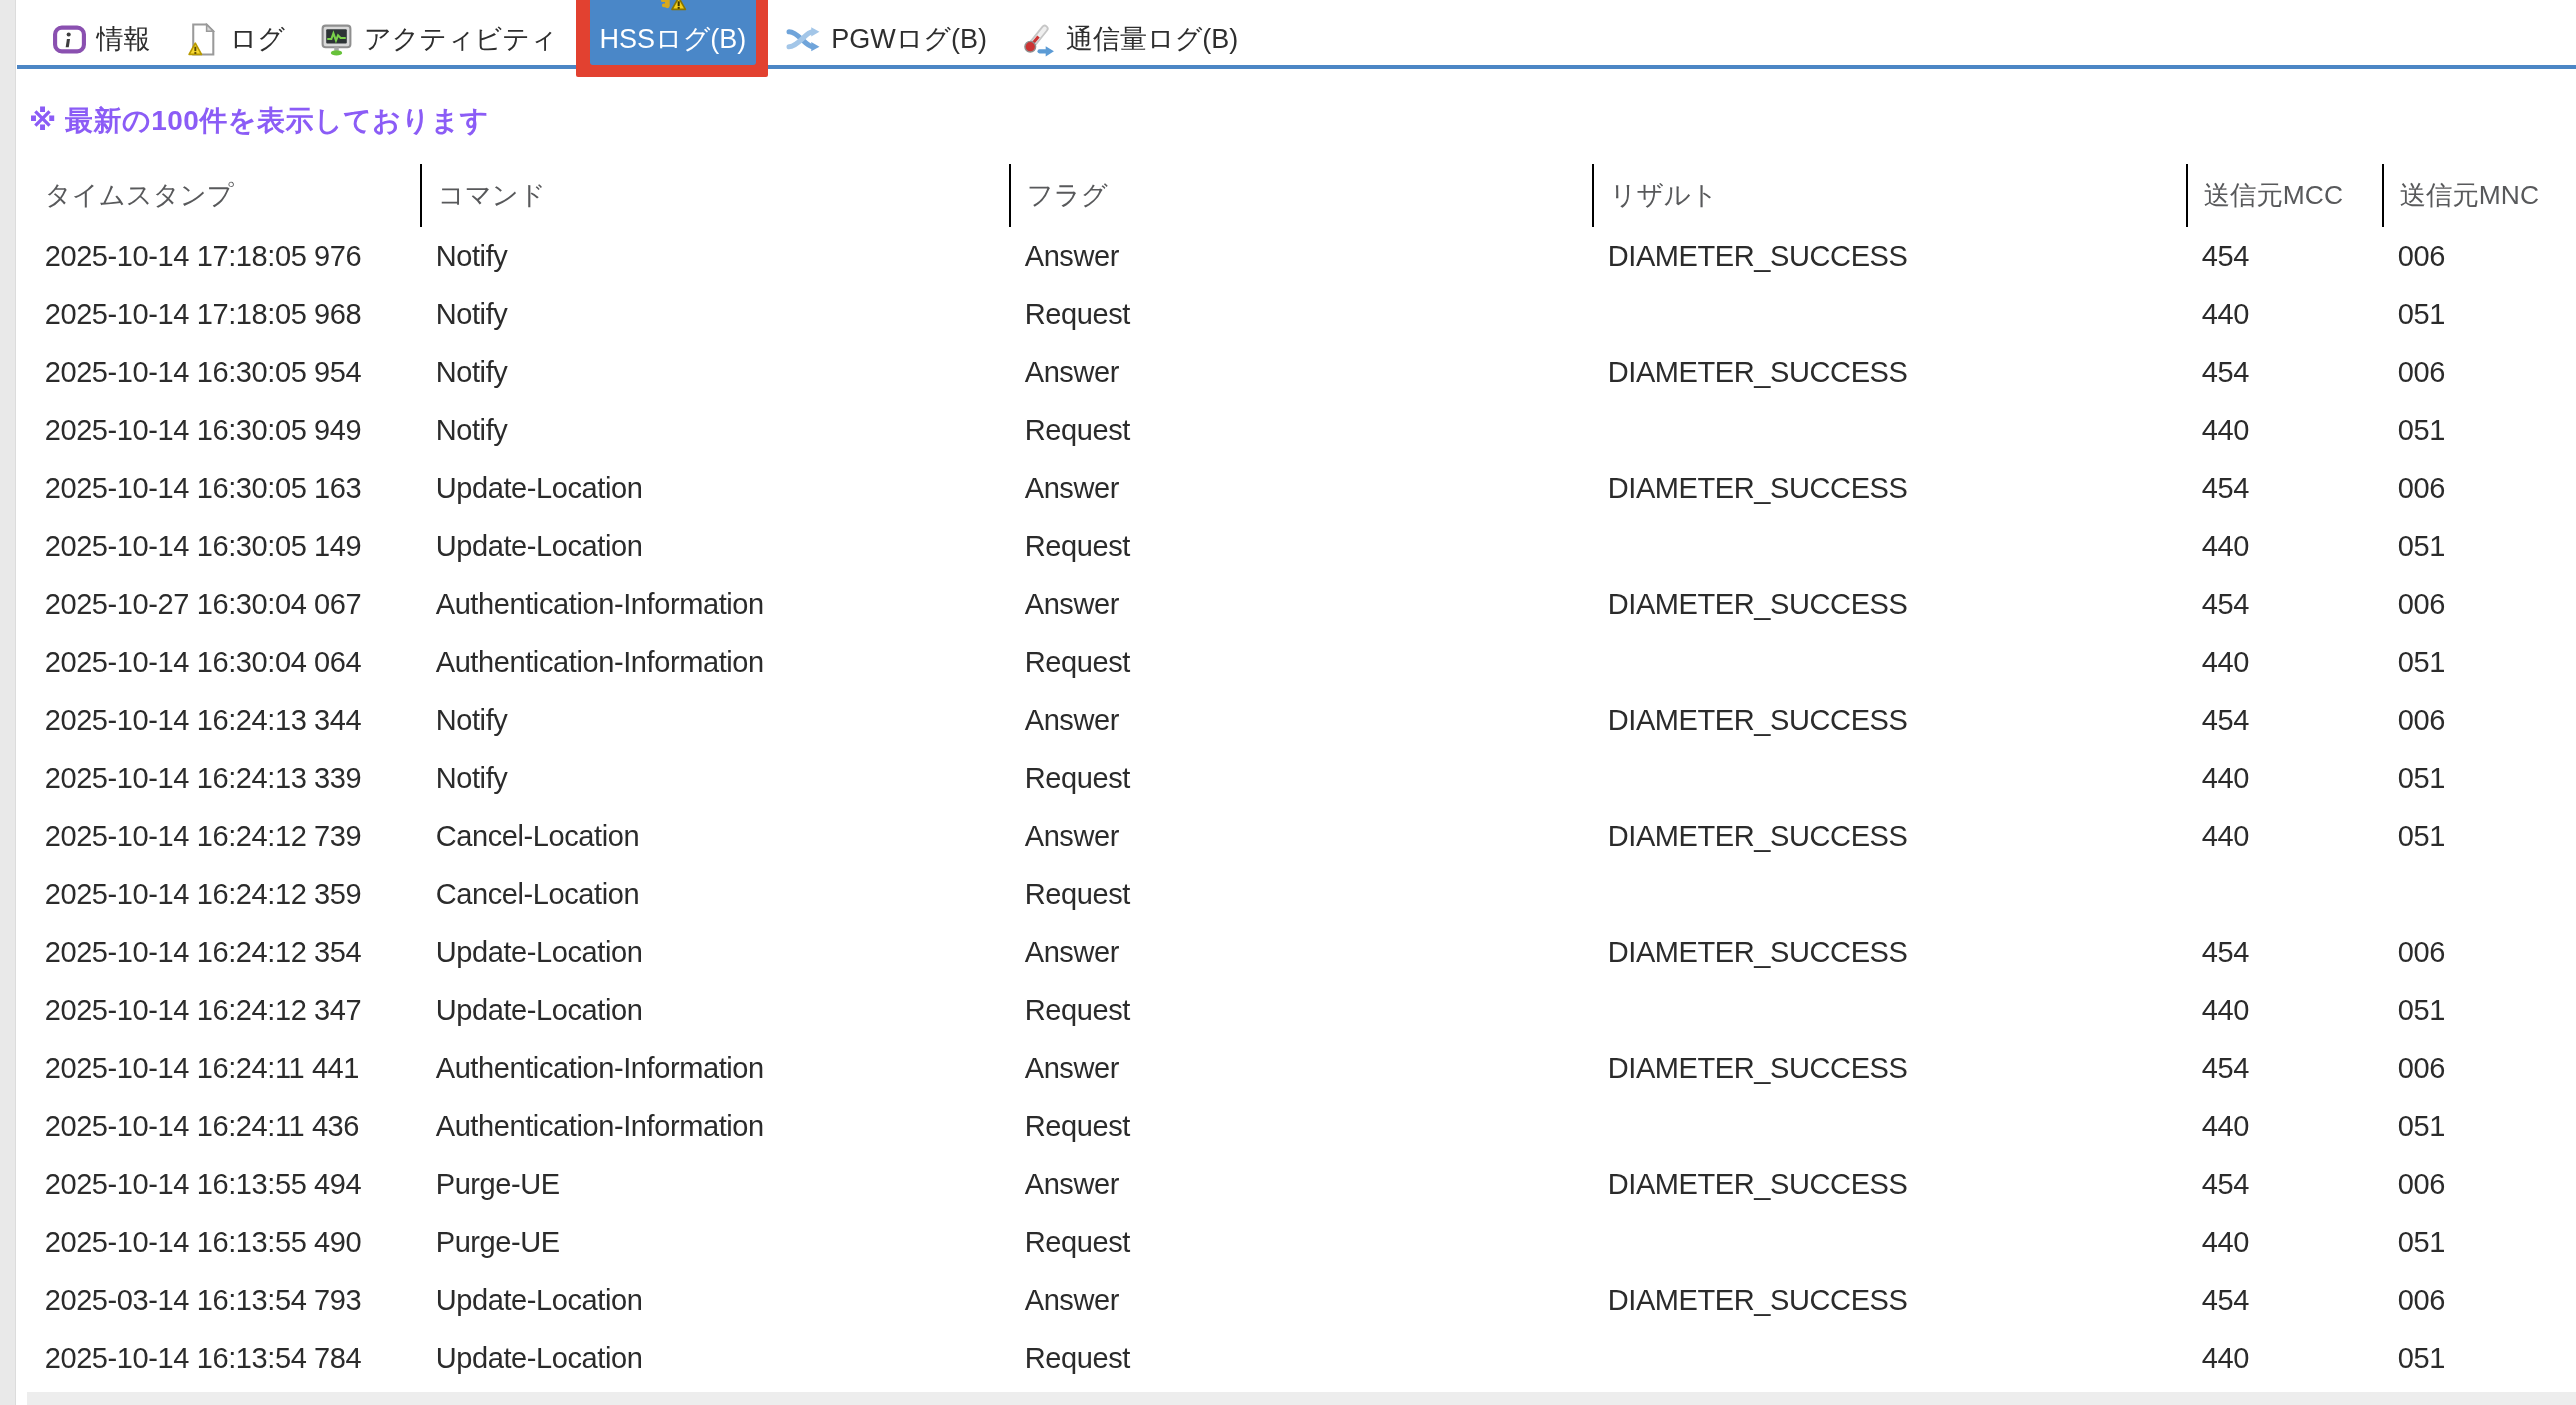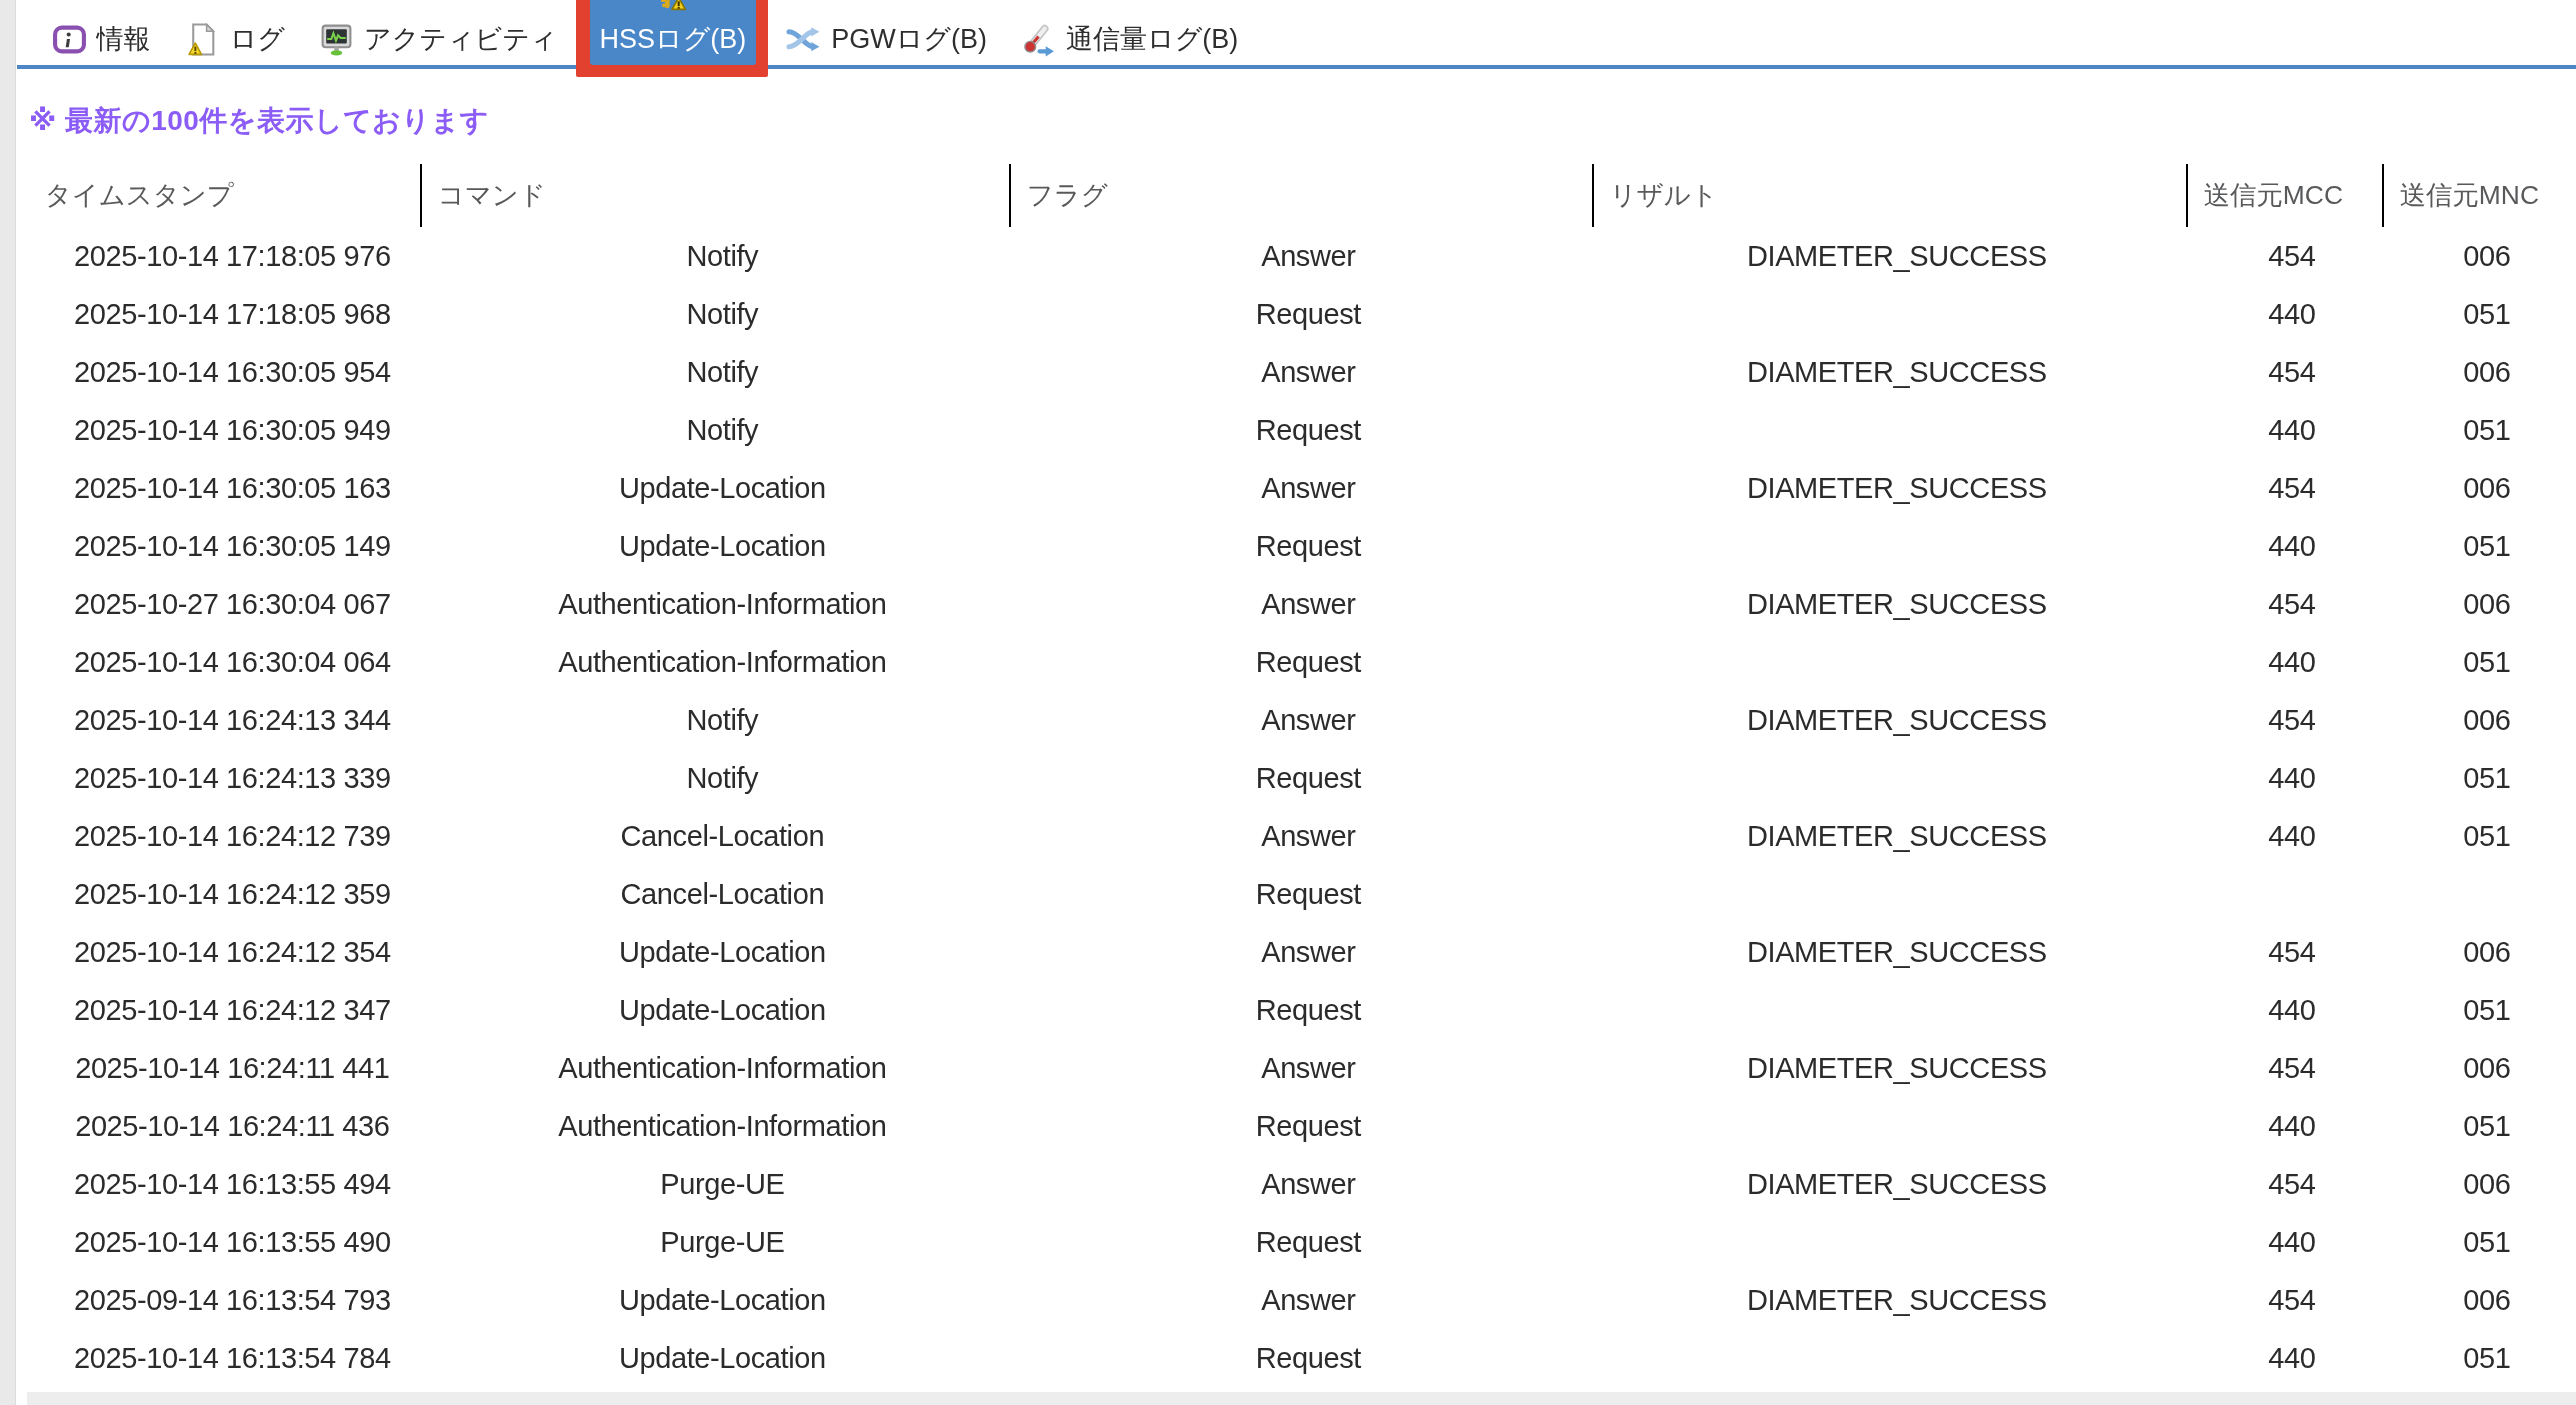--- a/index.html
+++ b/index.html
@@ -29,21 +29,21 @@
     position:relative; z-index:3; background:#e24130;
     padding:12.7px 11.7px 11.7px 13.7px; margin:0 -5.9px -11.7px -5.9px; border-radius:2px;
   }
   .tab.selected { background:#4a87c8; color:#ffffff;flex-direction:column; }
   
   .notice {
     position:absolute; left:29px; top:102px;
     font-size:28px; font-weight:bold; color:#8b5cf6; letter-spacing:0.5px;
   }
   
-  .tbl { position:absolute; left:29px; top:164px; width:2547px;text-align:center; }
+  .tbl { position:absolute; left:29px; top:164px; width:2547px; }
   .thead {
     display:grid; grid-template-columns:391px 589px 583px 594px 196px 194px;
     height:63px;
   }
   .hcell {
     display:flex; align-items:center; padding-left:15.7px; box-sizing:border-box;
     font-size:26.4px; color:#58595b; border-left:2px solid #000000; white-space:nowrap;
   }
   .hcell:first-child { border-left:none; }
   .trow {
@@ -299,21 +299,21 @@
   </div>
         <div class="trow">
     <div class="cell">2025-10-14 16:13:55 490</div>
     <div class="cell">Purge-UE</div>
     <div class="cell">Request</div>
     <div class="cell"></div>
     <div class="cell">440</div>
     <div class="cell">051</div>
   </div>
         <div class="trow">
-    <div class="cell">2025-09-14 16:13:54 793</div>
+    <div class="cell">2025-03-14 16:13:54 793</div>
     <div class="cell">Update-Location</div>
     <div class="cell">Answer</div>
     <div class="cell">DIAMETER_SUCCESS</div>
     <div class="cell">454</div>
     <div class="cell">006</div>
   </div>
         <div class="trow">
     <div class="cell">2025-10-14 16:13:54 784</div>
     <div class="cell">Update-Location</div>
     <div class="cell">Request</div>

